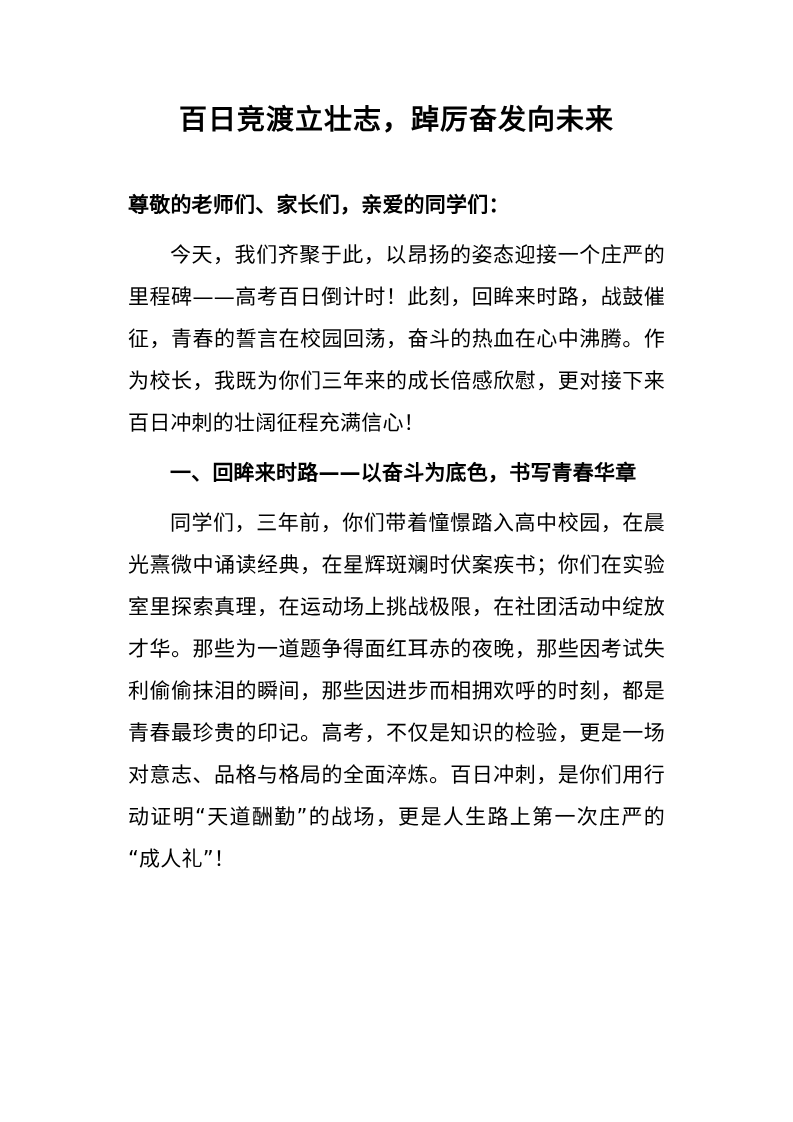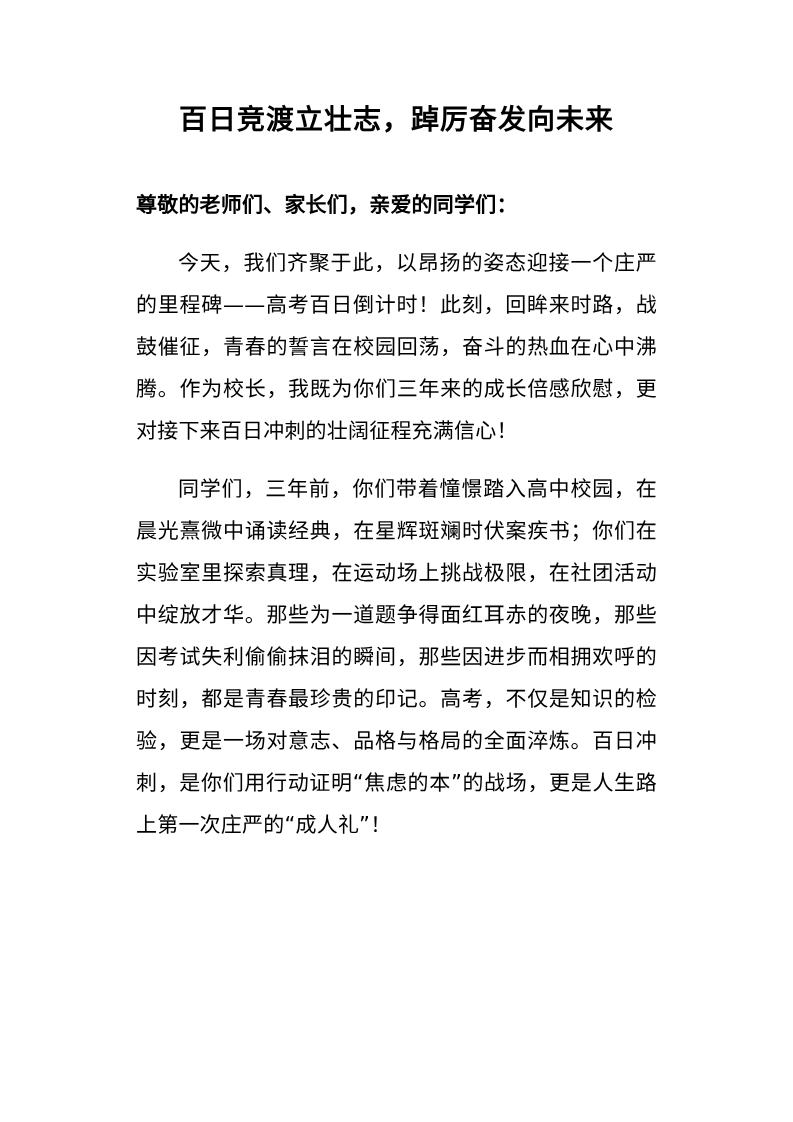--- a/index.html
+++ b/index.html
@@ -42,34 +42,35 @@
   }
   .doc-body {
     margin-top: 40px;
     font-size: 21px;
     line-height: 42px;
     text-align: justify;
     text-justify: inter-ideograph;
     letter-spacing: 0.2px;
   }
   .doc-body p {
-    margin: 16px;
+    margin: 8px;
   }
   .doc-body p.indent {
     text-indent: 42px;
   }
   .doc-body p.bold {
     font-weight: 700;
   }
 </style>
 </head>
 <body>
 
 <div class="page">
   <div class="content">
     <h1 class="title-line1">百日竞渡立壮志，踔厉奋发向未来</h1>
     <div class="doc-body">
         <p class="bold">尊敬的老师们、家长们，亲爱的同学们：</p>
         <p class=" indent">今天，我们齐聚于此，以昂扬的姿态迎接一个庄严的里程碑——高考百日倒计时！此刻，回眸来时路，战鼓催征，青春的誓言在校园回荡，奋斗的热血在心中沸腾。作为校长，我既为你们三年来的成长倍感欣慰，更对接下来百日冲刺的壮阔征程充满信心！</p>
-        <p class=" indent">同学们，三年前，你们带着憧憬踏入高中校园，在晨光熹微中诵读经典，在星辉斑斓时伏案疾书；你们在实验室里探索真理，在运动场上挑战极限，在社团活动中绽放才华。那些为一道题争得面红耳赤的夜晚，那些因考试失利偷偷抹泪的瞬间，那些因进步而相拥欢呼的时刻，都是青春最珍贵的印记。高考，不仅是知识的检验，更是一场对意志、品格与格局的全面淬炼。百日冲刺，是你们用行动证明“焦虑的本”的战场，更是人生路上第一次庄严的“成人礼”！</p>
+        <p class="bold indent">一、回眸来时路——以奋斗为底色，书写青春华章</p>
+        <p class=" indent">同学们，三年前，你们带着憧憬踏入高中校园，在晨光熹微中诵读经典，在星辉斑斓时伏案疾书；你们在实验室里探索真理，在运动场上挑战极限，在社团活动中绽放才华。那些为一道题争得面红耳赤的夜晚，那些因考试失利偷偷抹泪的瞬间，那些因进步而相拥欢呼的时刻，都是青春最珍贵的印记。高考，不仅是知识的检验，更是一场对意志、品格与格局的全面淬炼。百日冲刺，是你们用行动证明“天道酬勤”的战场，更是人生路上第一次庄严的“成人礼”！</p>
       </div>
   </div>
 </div>
 
 </body></html>

